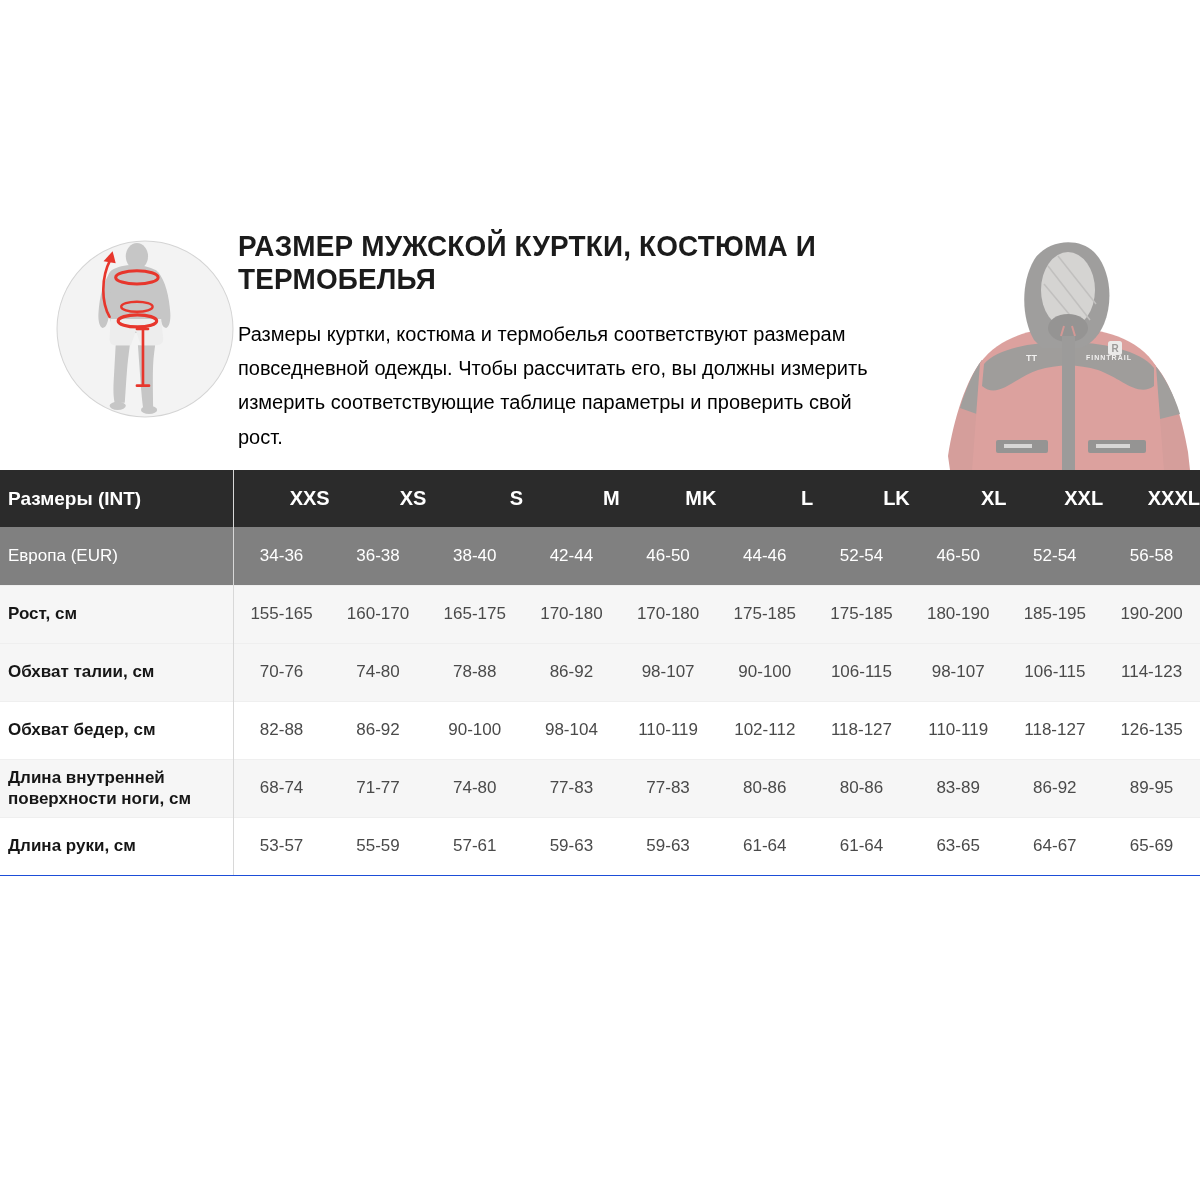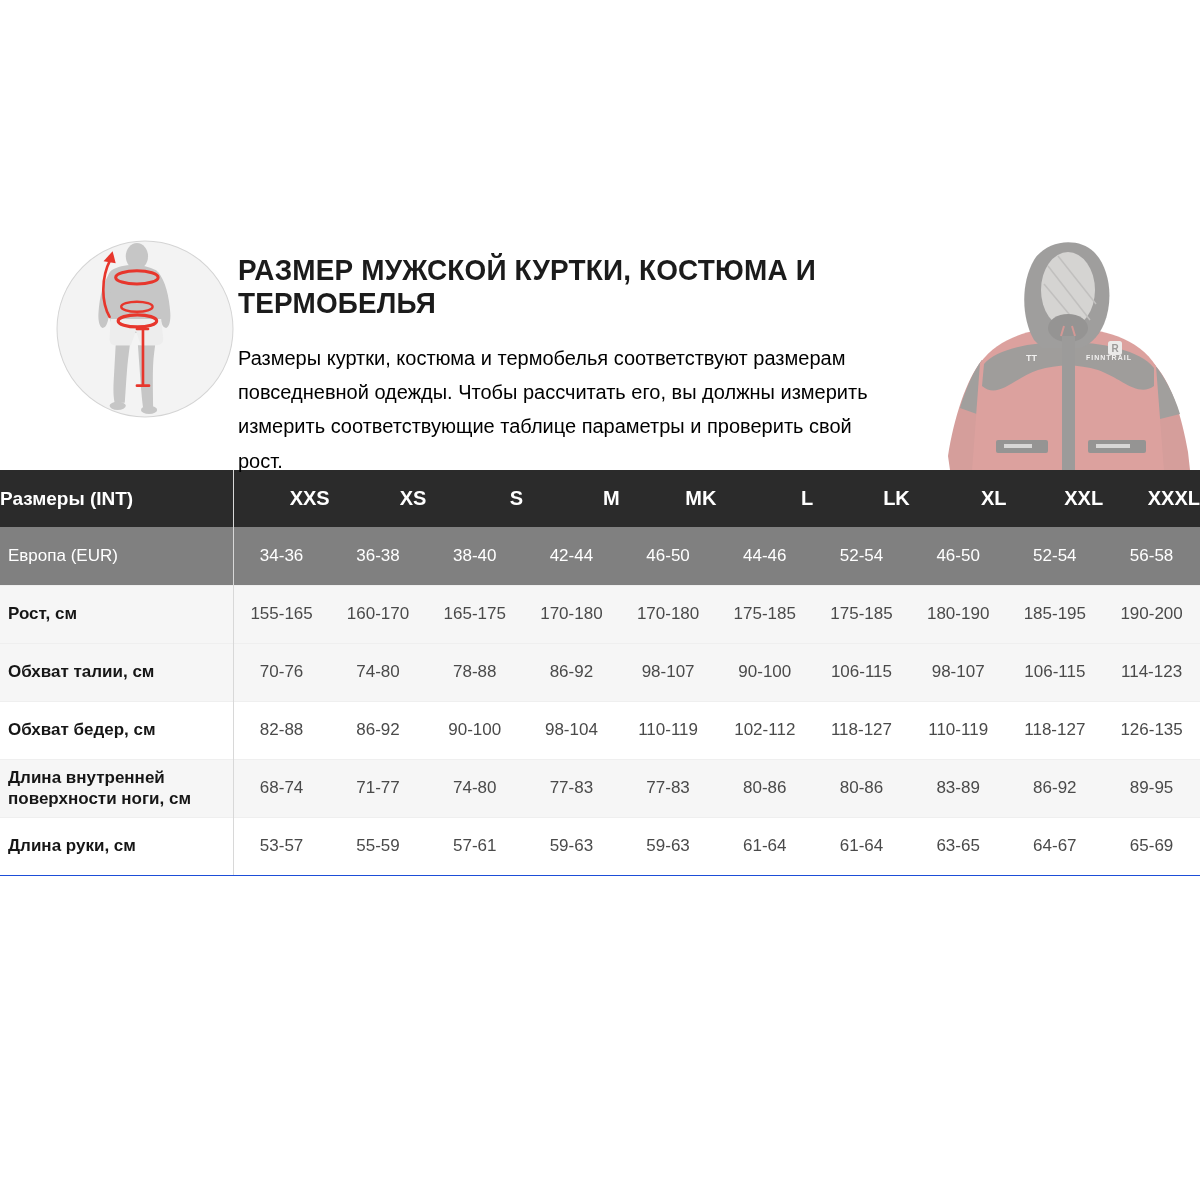--- a/index.html
+++ b/index.html
@@ -5,21 +5,21 @@
   * { margin:0; padding:0; box-sizing:border-box; }
   html,body { background:#ffffff; }
   body { width:1200px; height:1200px; font-family:"Liberation Sans","DejaVu Sans",sans-serif; position:relative; overflow:hidden; }
 
   
   .top { position:relative; width:1200px; height:470px; background:#fff; }
 
   .figure-wrap { position:absolute; left:56px; top:240px; width:178px; height:178px; }
   .figure-wrap svg { display:block; }
 
-  .intro { position:absolute; left:238px; top:253px; width:710px; }
+  .intro { position:absolute; left:238px; top:229px; width:710px; }
   .intro h1 {
     width:700px;
     font-size:30px; line-height:1.1; font-weight:bold;
     color:#1b1b1b; letter-spacing:0.2px;
     transform:scaleX(.93); transform-origin:left top;
     margin-bottom:22px; text-transform:uppercase;
   }
   .intro p {
     width:652px;
     font-size:20px; line-height:1.71; color:#000000;
@@ -30,21 +30,21 @@
 
   
   table.size-table { width:1200px; border-collapse:collapse; table-layout:fixed; }
   .size-table col.c-label { width:233px; }
 
   .size-table thead th {
     background:#2b2b2b; color:#ffffff; height:57px;
     font-weight:bold; vertical-align:middle;
   }
   .size-table th.label-h {
-    text-align:left; padding-left:0; font-size:19px;
+    text-align:left; padding-left:8px; font-size:19px;
     border-right:1px solid #d8d8d8;
   }
   .size-table th.size { font-size:20px; text-align:right;margin-top:28px; }
 
   .size-table td { height:58px; vertical-align:middle; font-size:17px; }
   .size-table td.label {
     text-align:left; padding-left:8px; padding-right:6px;
     border-right:1px solid #d8d8d8; line-height:1.25;
   }
   .size-table td.val { text-align:center; }

